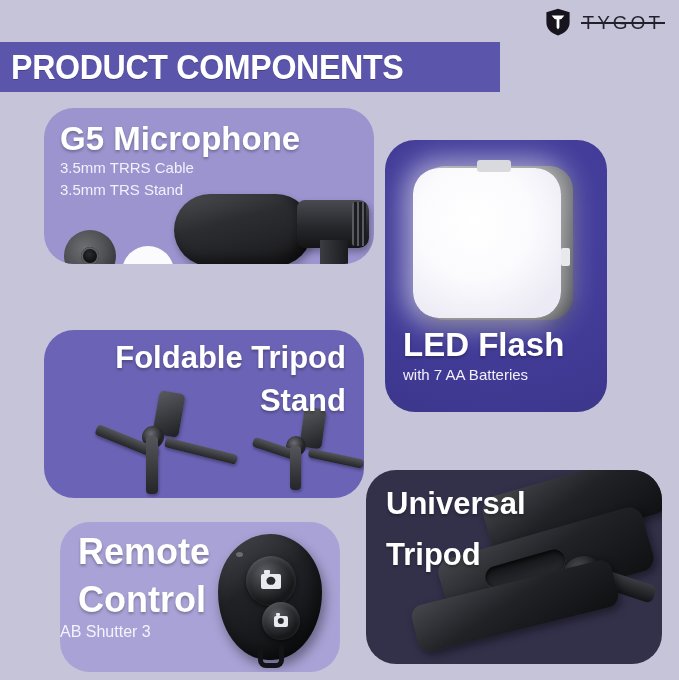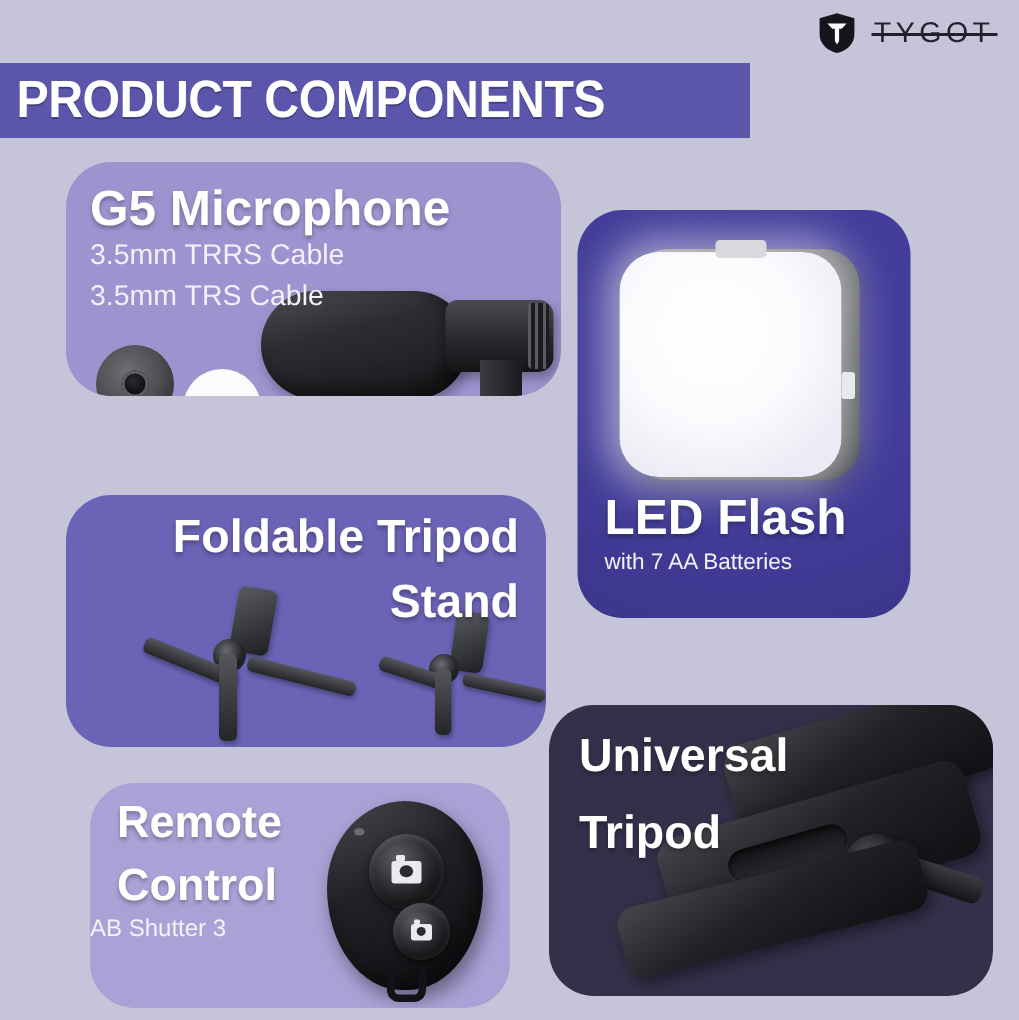--- a/index.html
+++ b/index.html
@@ -59,21 +59,21 @@
   
   #card-mic     { left: 44px;  top: 108px; width: 330px; height: 156px; background:#9b94cf; }
   #card-led     { left: 385px; top: 140px; width: 222px; height: 272px;
                   background: radial-gradient(120% 90% at 50% 30%, #4b45a5 0%, #413b96 60%, #3a3488 100%); }
   #card-tripod  { left: 44px;  top: 330px; width: 320px; height: 168px; background:#6b63b5; }
   #card-remote  { left: 60px;  top: 522px; width: 280px; height: 150px; background:#a9a2d6; }
   #card-holder  { left: 366px; top: 470px; width: 296px; height: 194px; background:#33304a; }
 
   
   #card-mic .card-title { font-size: 33px; padding: 14px 0 0 16px; }
-  #card-mic .card-sub   { font-size: 19px; padding: 4px 0 0 16px; }
+  #card-mic .card-sub   { font-size: 15px; padding: 4px 0 0 16px; }
 
   .mic-wrap { position: absolute; left: 0; top: 0; width: 100%; height: 100%; }
   .mic-jack-circle {
     position: absolute; left: 20px; top: 122px; width: 52px; height: 52px;
     border-radius: 50%;
     background: radial-gradient(60% 60% at 40% 35%, #6e6f72 0%, #4e4f53 70%, #3c3d41 100%);
   }
   .mic-jack-hole {
     position: absolute; left: 17px; top: 17px; width: 18px; height: 18px;
     border-radius: 50%;
@@ -167,21 +167,21 @@
   .head-block {
     position: absolute; background: linear-gradient(150deg,#5a5b60,#1e1f22);
     border-radius: 5px; box-shadow: 1px 2px 4px rgba(0,0,0,.35);
   }
   .pivot {
     position: absolute; border-radius: 50%;
     background: radial-gradient(50% 50% at 40% 35%,#6c6d72,#232427);
   }
 
   
-  #card-remote .card-title { font-size: 30px; padding: 12px 0 0 18px; }
+  #card-remote .card-title { font-size: 36px; padding: 12px 0 0 18px; }
   #card-remote .card-sub   { font-size: 16px; padding: 4px 0 0 0; color:#f4f3fb; }
   .remote-body {
     position: absolute; left: 158px; top: 12px; width: 104px; height: 126px;
     border-radius: 50% 50% 48% 48% / 46% 46% 54% 54%;
     background: linear-gradient(150deg,#4a4b50 0%,#212226 40%,#0e0f11 100%);
     box-shadow: 3px 6px 12px rgba(0,0,0,.4), inset -6px -8px 16px rgba(0,0,0,.5);
   }
   .remote-btn {
     position: absolute; border-radius: 50%;
     background: radial-gradient(60% 60% at 38% 32%, #5d5e63 0%, #313236 60%, #17181a 100%);
@@ -263,21 +263,21 @@
 </div>
 
 <div class="title-band">
   <div class="title-text">PRODUCT COMPONENTS</div>
 </div>
 
 <div class="card" id="card-mic">
   <div class="card-head">
     <div class="card-title">G5 Microphone</div>
     <div class="card-sub">3.5mm TRRS Cable</div>
-    <div class="card-sub">3.5mm TRS Cable</div>
+    <div class="card-sub">3.5mm TRS Stand</div>
   </div>
   <div class="mic-wrap">
     <div class="mic-jack-circle">
       <div class="mic-jack-hole"></div>
     </div>
     <div class="mic-plug-circle">
       <div class="mic-plug-pin"></div>
       <div class="mic-plug-body"></div>
     </div>
     <div class="mic-body"></div>

